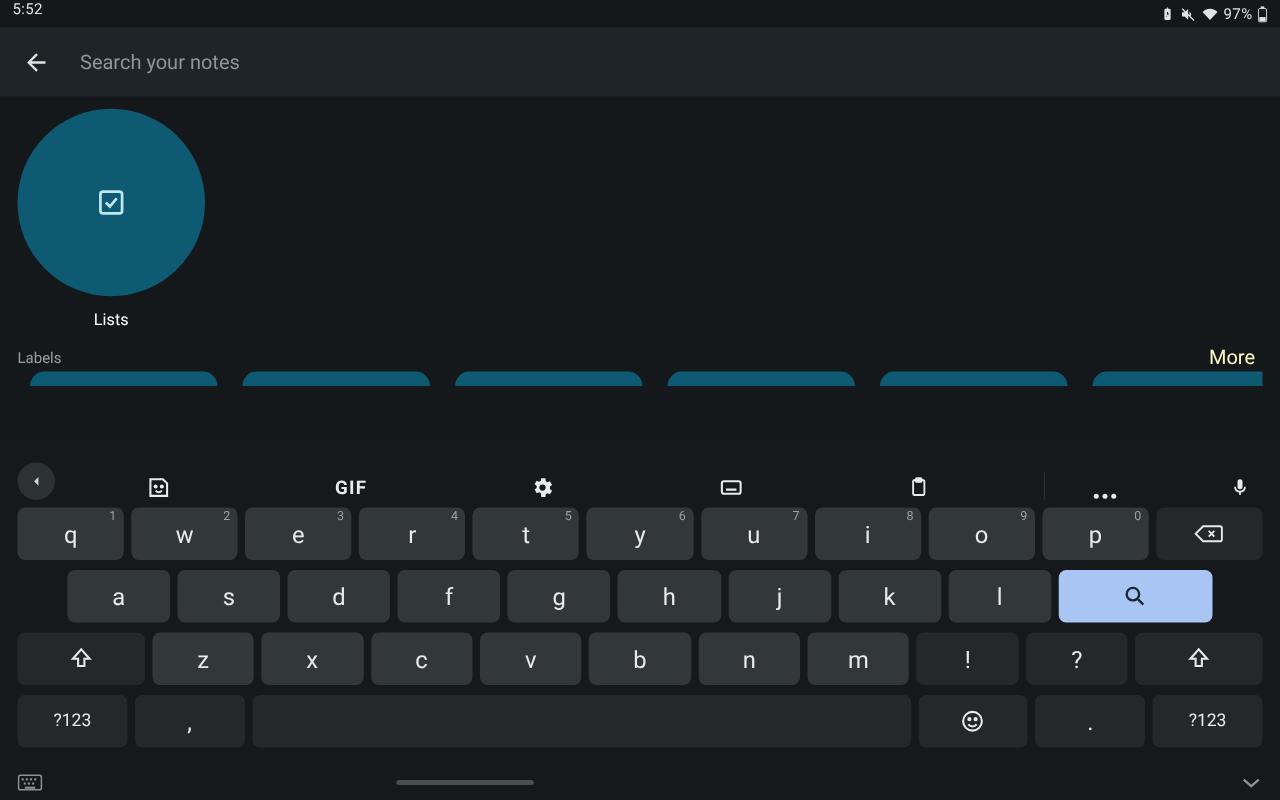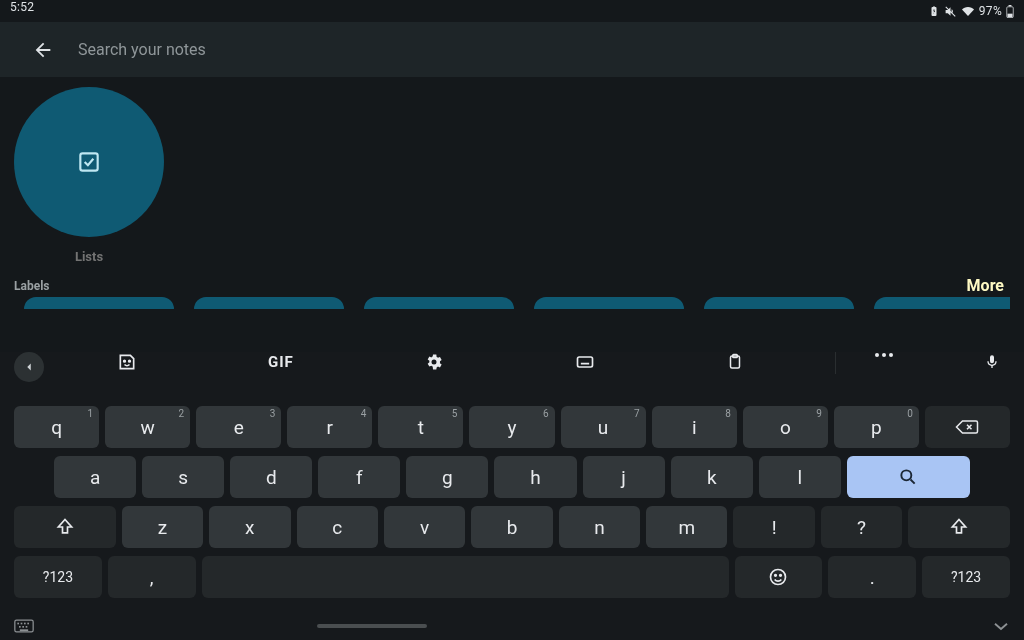--- a/index.html
+++ b/index.html
@@ -5,41 +5,41 @@
   * { box-sizing: border-box; margin: 0; padding: 0; font-family: Roboto, -apple-system, "Segoe UI", sans-serif; }
   html, body { width: 1024px; height: 640px; background: #14181b; color: #d6dadd; overflow: hidden; }
 
   
   .status-bar { height: 22px; display: flex; padding: 0 10px; font-size: 12px; letter-spacing: .3px; color: #dfe3e6; }
   .status-right { margin-left: auto; display: flex; align-items: center; gap: 4px; }
   .status-right .pct { font-size: 12px; }
   .ico { display: inline-flex; }
 
   
-  .search-header { height: 55px; background: #1e2528; display: flex; align-items: center; padding: 0 32px; gap: 24px; }
+  .search-header { height: 55px; background: #1e2528; display: flex; align-items: center; padding: 0 18px; gap: 24px; }
   .search-placeholder { color: #8f9699; font-size: 16px; }
 
   
   .content { padding: 10px 14px 0 14px; }
   .section-title { font-size: 12px; color: #9aa0a3; margin: 4px 0 10px 2px; }
 
   .chip-row { display: flex; gap: 20px; }
   .type-chip { display: flex; flex-direction: column; align-items: center; cursor: pointer; }
   .type-circle { width: 150px; height: 150px; border-radius: 50%; background: #0f5a73; display: flex; align-items: center; justify-content: center; }
-  .type-label { margin-top: 12px; font-size: 13px; color: #737373; font-weight: bold; }
-
-  .labels-head { display: flex; align-items: center; justify-content: space-between; margin-top: 12px; padding-right: 6px; font-weight: bold; }
+  .type-label { margin-top: 12px; font-size: 13px; color: #ffffff; }
+
+  .labels-head { display: flex; align-items: center; justify-content: space-between; margin-top: 12px; padding-right: 6px; }
   .more { font-size: 16px; color: #fef9c3; cursor: pointer; }
 
   .label-peek-row { display: flex; gap: 20px; margin-top: 2px; overflow: hidden; padding-left: 10px;}
   .label-peek { width: 150px; height: 12px; border-top-left-radius: 75px; border-top-right-radius: 75px; background: #0f5a73; flex: 0 0 150px; }
 
   
   .keyboard { position: absolute; left: 0; right: 0; bottom: 0; height: 288px; background: #16191c; display: flex; flex-direction: column; }
-  .kb-toolbar { height: 48px; display: flex; align-items: flex-start; padding: 0 14px; }
+  .kb-toolbar { height: 48px; display: flex; align-items: flex-end; padding: 0 14px; }
   .kb-back { width: 30px; height: 30px; border-radius: 50%; background: #2c3133; display:flex; align-items:center; justify-content:center; cursor:pointer;}
   .kb-tool-spread { flex: 1; display: flex; align-items: center; justify-content: space-around; padding: 0 8px; }
   .kb-tool-sep { width: 1px; height: 22px; background: #2a2e30; margin: 0 18px; }
   .kb-tool { cursor: pointer; display:flex; align-items:center; justify-content:center;}
   .kb-mic { width: 36px; text-align: right; }
 
   .kb-rows { flex: 1; display: flex; flex-direction: column; gap: 8px; padding: 6px 14px 4px 14px; }
   .kb-row { display: flex; gap: 6px; }
   .key { background: #32373a; border-radius: 6px; height: 42px; display:flex; align-items:center; justify-content:center; color:#e8eaed; font-size:19px; position:relative; cursor:pointer; user-select:none; }
   .key .hint { position:absolute; top:2px; right:6px; font-size:10px; color:#9aa0a3;}

